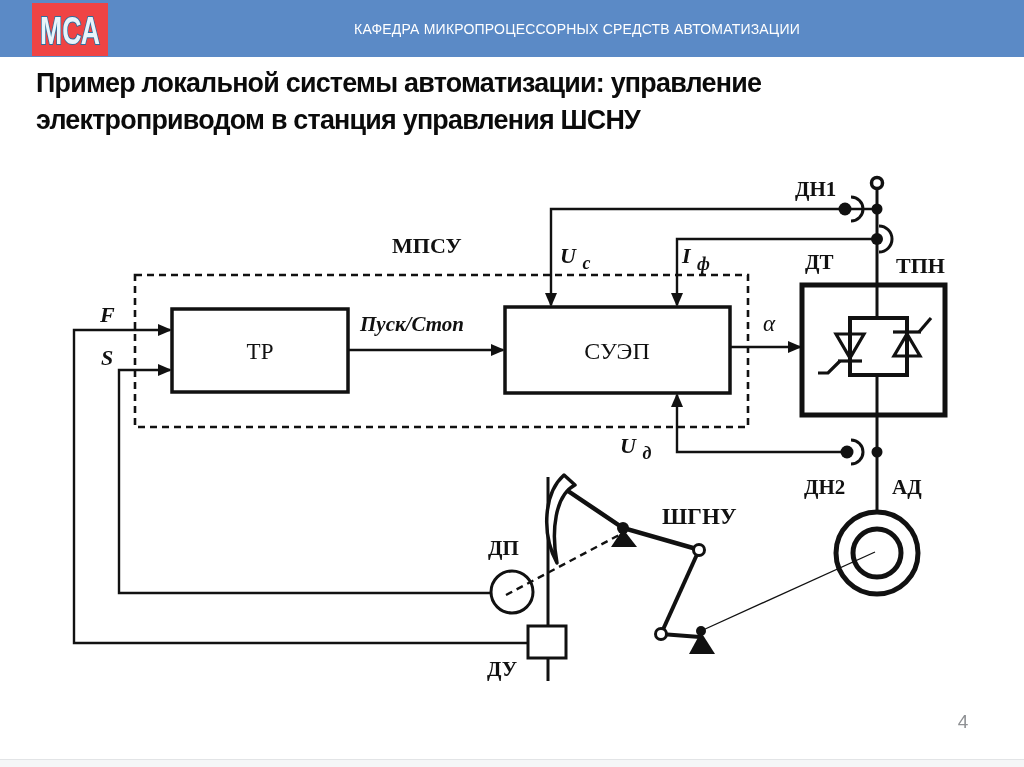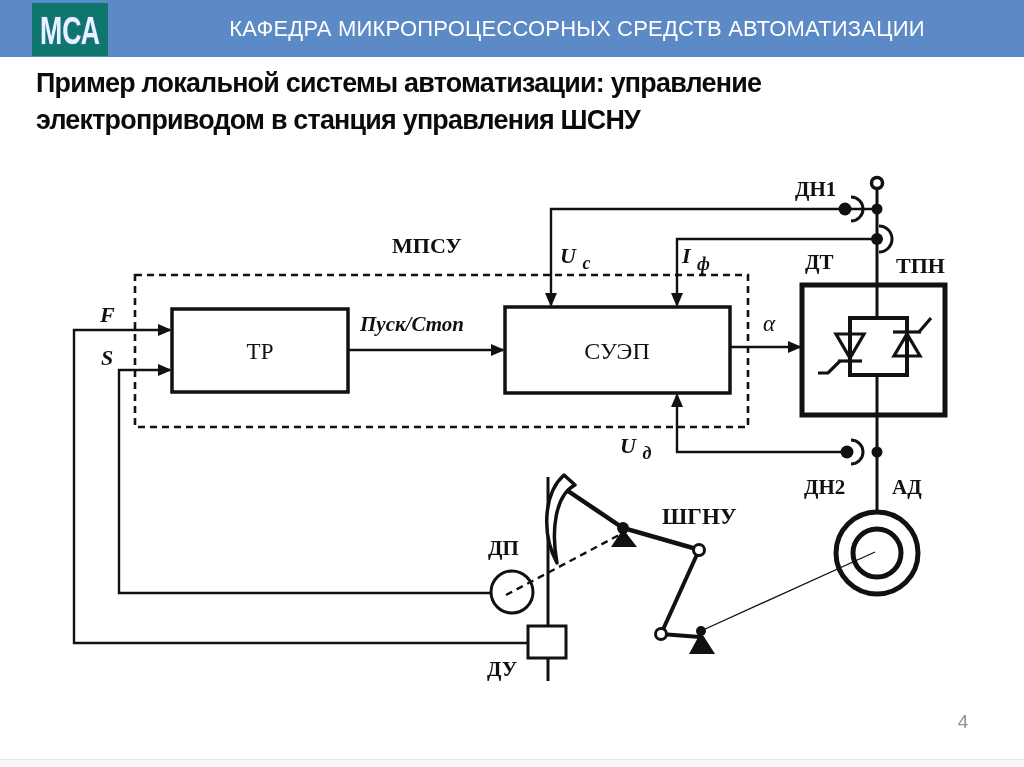--- a/index.html
+++ b/index.html
@@ -1,23 +1,23 @@
 <!DOCTYPE html>
 <html><head>
 <meta charset="utf-8">
 <style>
   html,body{margin:0;padding:0;background:#ffffff;}
   #slide{position:relative;width:1024px;height:767px;background:#ffffff;overflow:hidden;
          font-family:"Liberation Sans",sans-serif;}
   
   #header-bar{position:absolute;left:0;top:0;width:1024px;height:57px;background:#5b8ac6;}
-  #logo-box{position:absolute;left:32px;top:3px;width:76px;height:53px;background:#0f766e;}
+  #logo-box{position:absolute;left:32px;top:3px;width:76px;height:53px;background:#ef4444;}
   #header-title{position:absolute;left:130px;right:0;top:0;height:57px;
     display:flex;align-items:center;justify-content:center;
-    color:#ffffff;font-size:22px;font-weight:500;letter-spacing:0.2px;white-space:nowrap;}
+    color:#ffffff;font-size:14px;font-weight:500;letter-spacing:0.2px;white-space:nowrap;}
   
   #slide-title{position:absolute;left:36px;top:64px;width:960px;color:#0b0b0b;
     font-weight:700;font-size:28px;line-height:37px;letter-spacing:-0.8px;
     transform:scaleX(0.96);transform-origin:left top;white-space:nowrap;}
   
   #page-number{position:absolute;left:948px;top:711px;width:30px;text-align:center;
     color:#8f9194;font-size:19px;}
   
   #bottom-strip{position:absolute;left:0;bottom:0;width:1024px;height:7px;
     background:#f5f6f7;border-top:1px solid #e2e4e6;}

